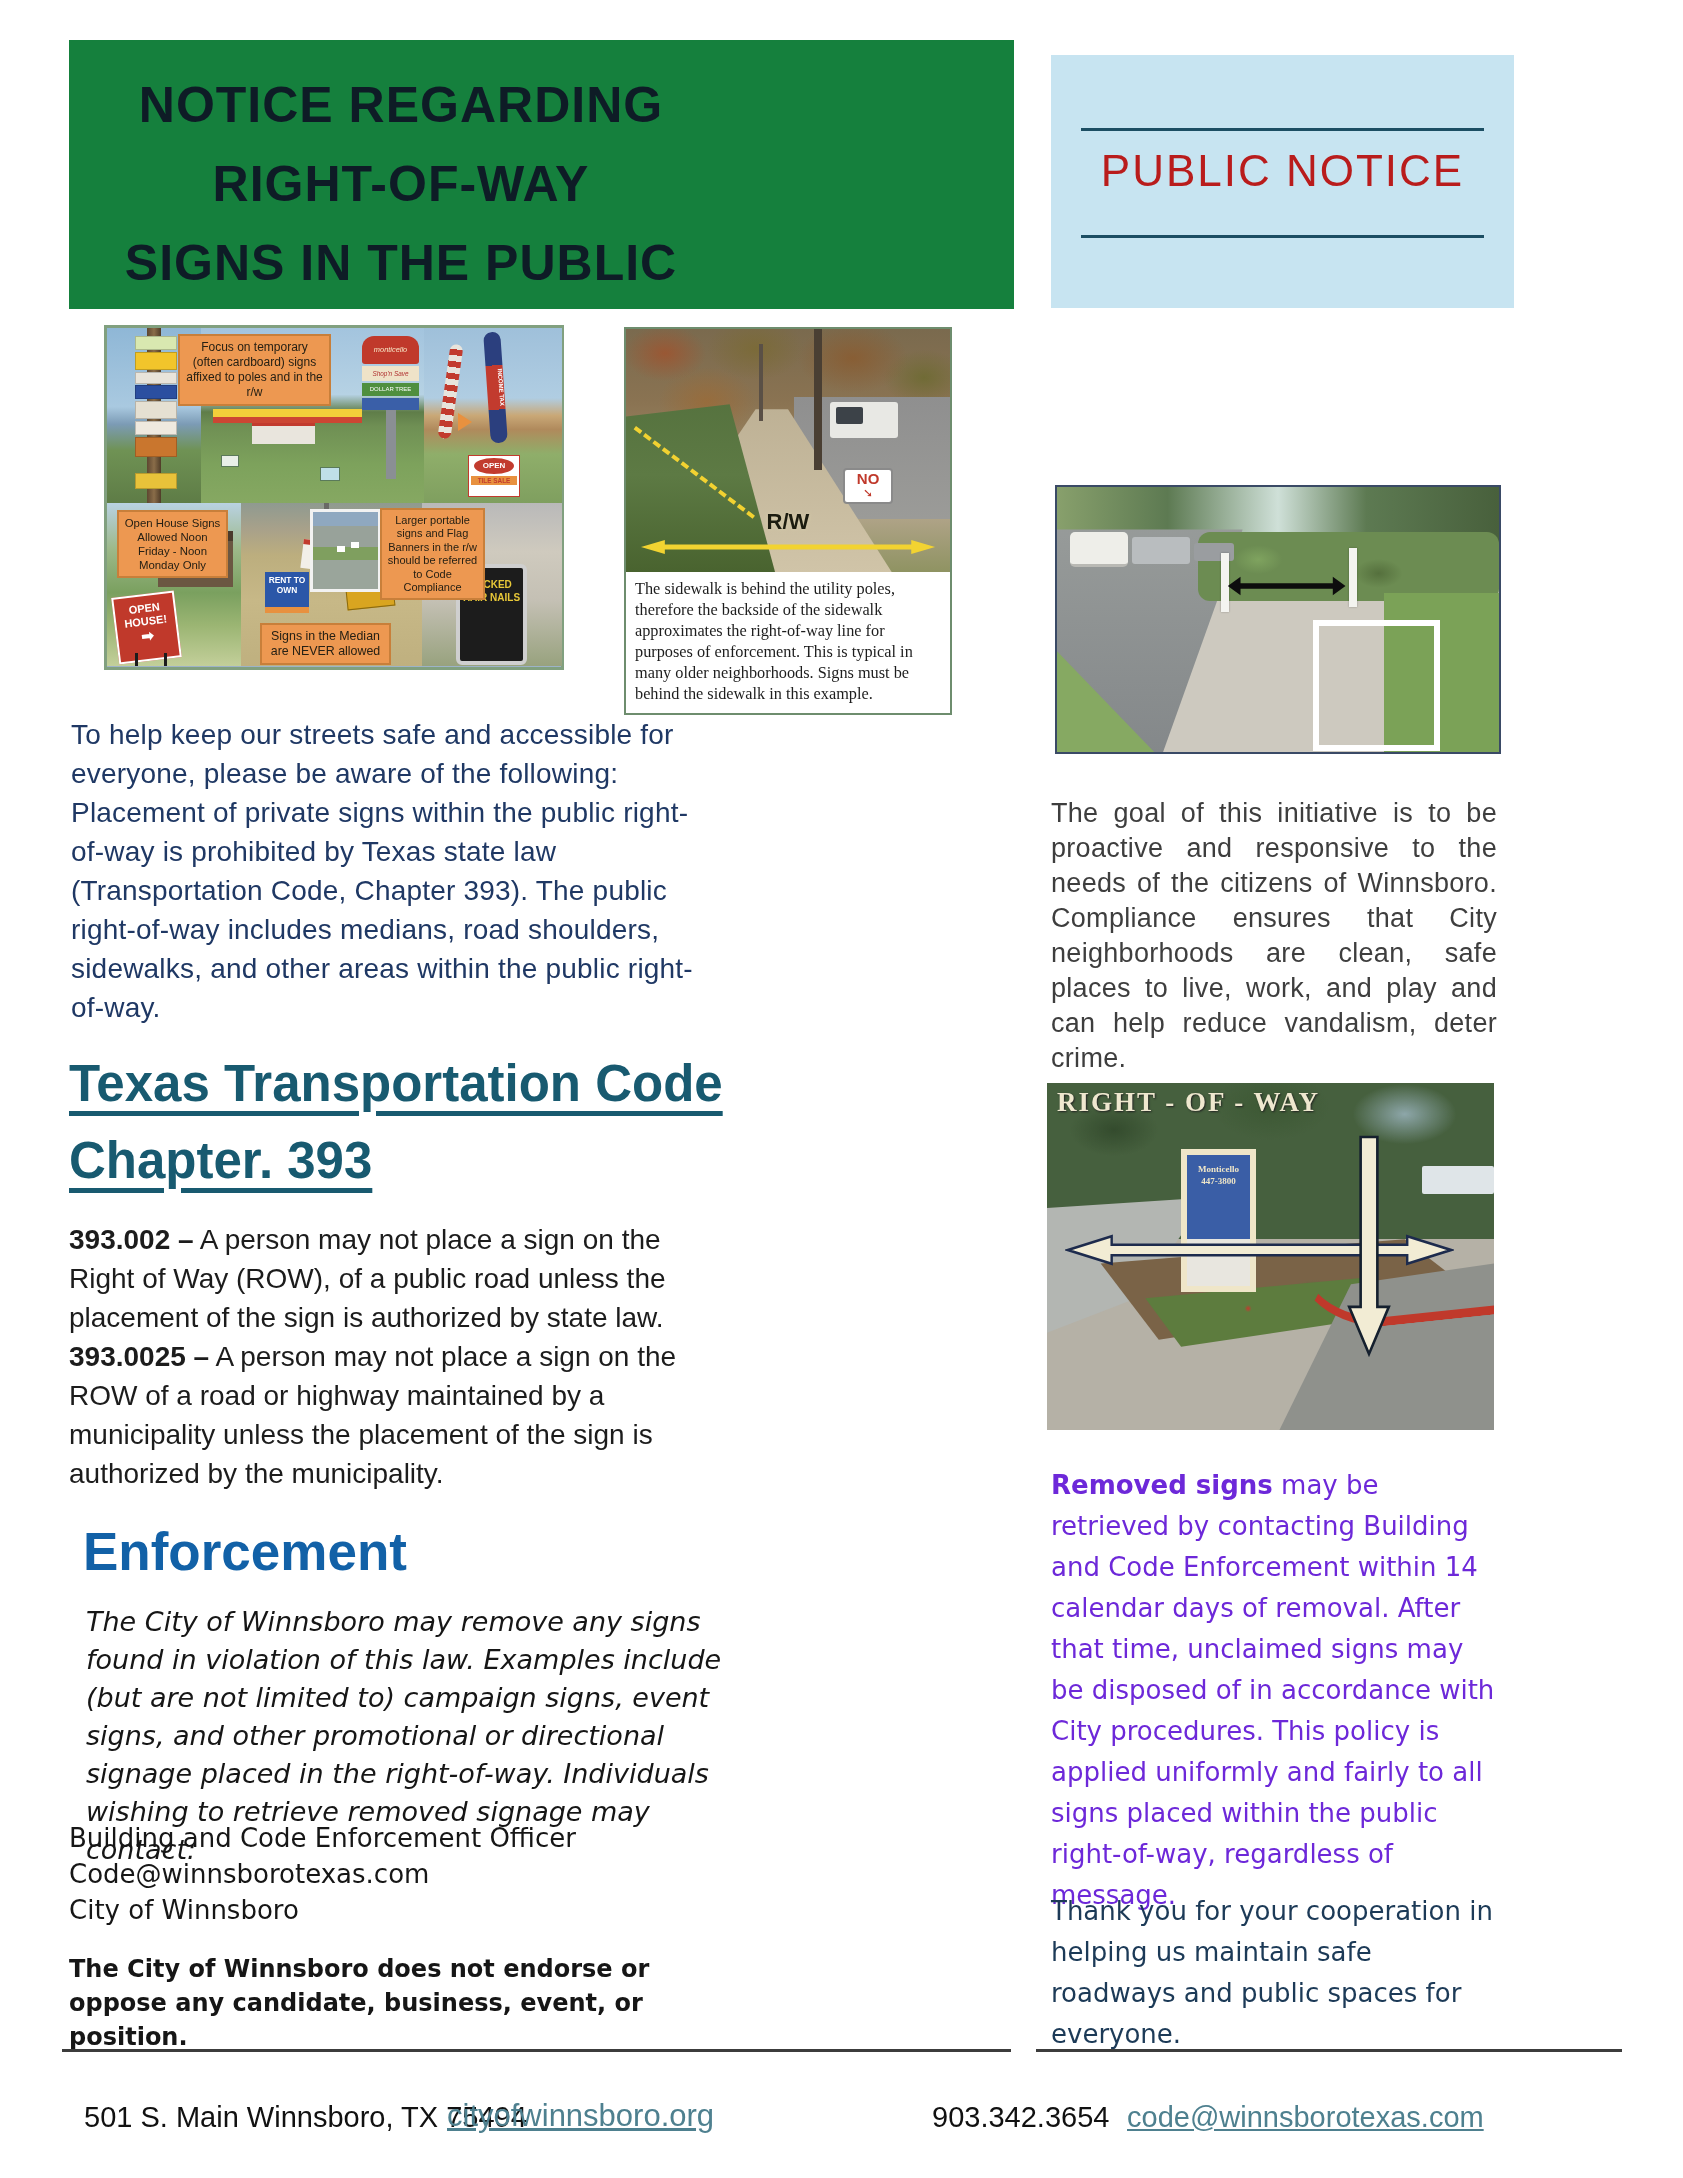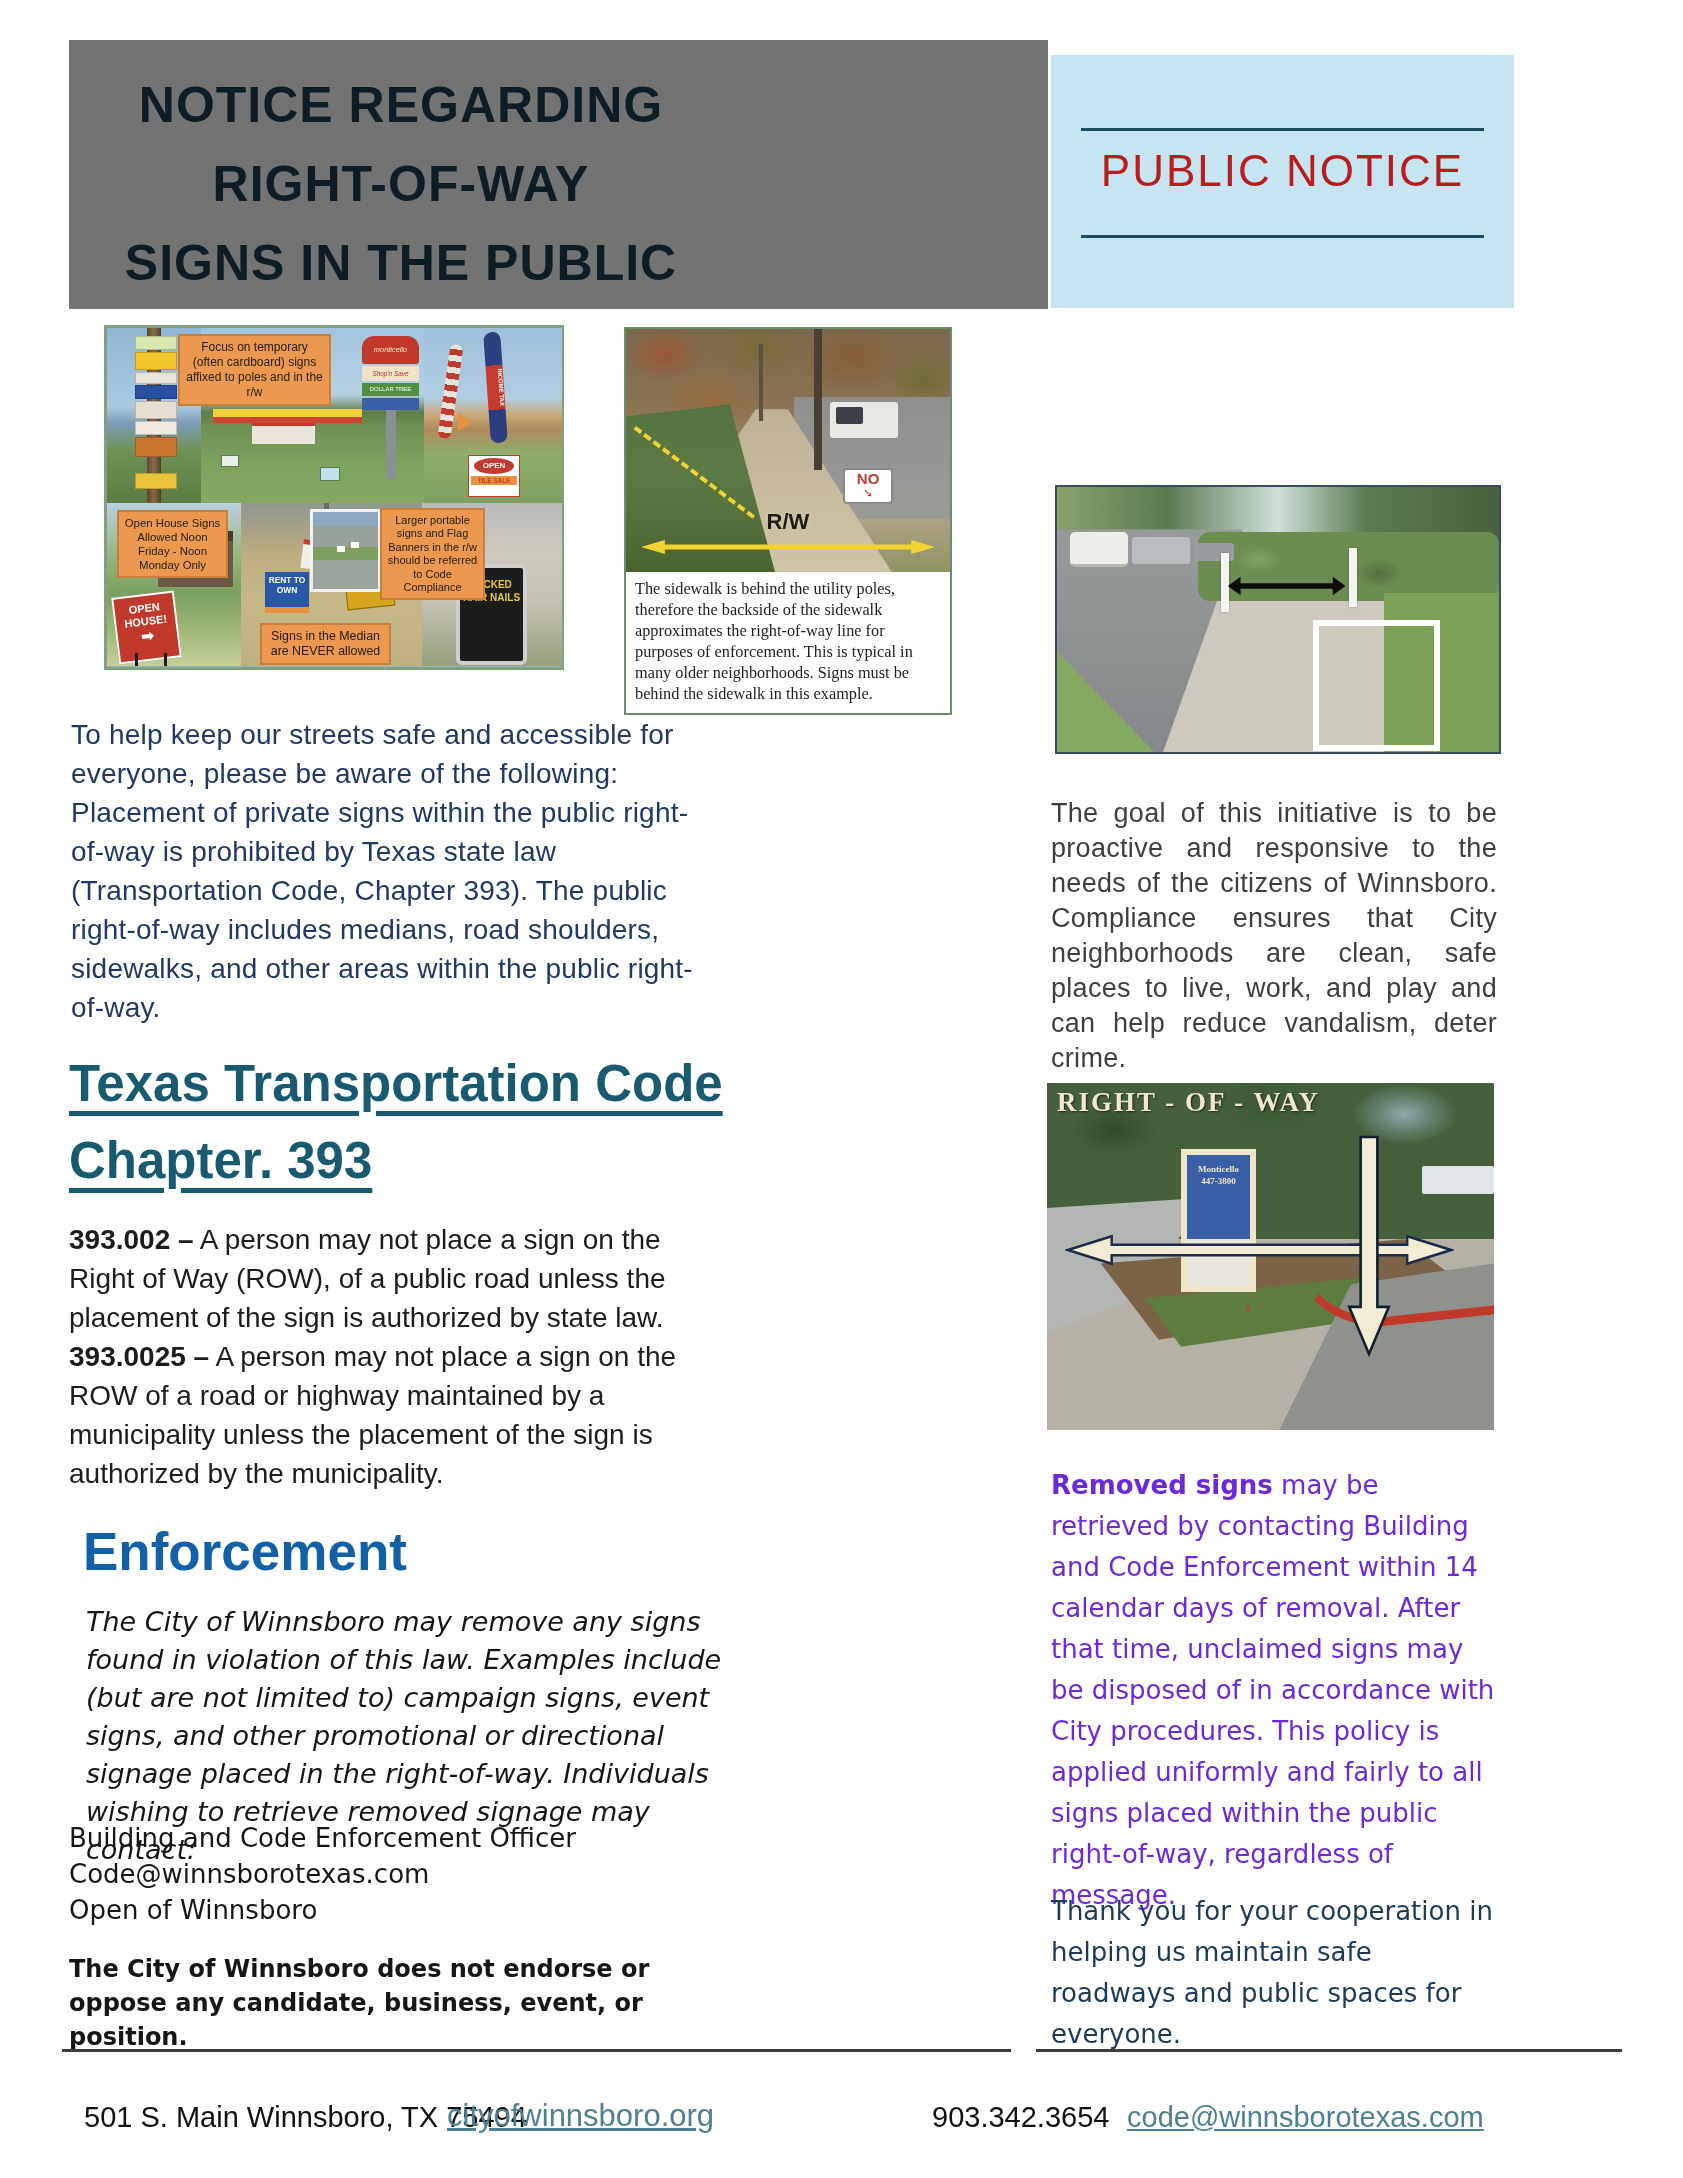--- a/index.html
+++ b/index.html
@@ -1,20 +1,20 @@
 <!DOCTYPE html>
 <html><head>
 <meta charset="utf-8">
 <style>
   html,body{margin:0;padding:0;background:#e8e8e8;}
   .page{position:relative;width:1683px;height:2178px;background:#ffffff;margin:0 auto;overflow:hidden;
         font-family:"Liberation Sans",sans-serif;}
 
   
-  .title-band{position:absolute;left:69px;top:40px;width:945px;height:269px;background:#737373;padding-left:34px;}
+  .title-band{position:absolute;left:69px;top:40px;width:945px;height:269px;background:#15803d;}
   .title-text{position:absolute;left:10px;top:26px;width:644px;text-align:center;
       font-weight:700;font-size:50px;line-height:79px;color:#0e1c26;letter-spacing:1px;}
   .title-text span{display:block;}
   .badge{position:absolute;left:1051px;top:55px;width:463px;height:253px;background:#C7E4F1;}
   .badge-rule{position:absolute;left:30px;right:30px;height:3px;background:#1C4E63;}
   .badge-rule.top{top:73px;}
   .badge-rule.bottom{top:180px;}
   .badge-text{position:absolute;top:91px;left:0;width:100%;text-align:center;
       font-size:44px;color:#b91c1c;letter-spacing:2px;}
 
@@ -307,21 +307,21 @@
   <div class="code-items">
     <p><b>393.002 –</b><span> A person may not place a sign on the Right of Way (ROW), of a public road unless the placement of the sign is authorized by state law.</span></p>
     <p><b>393.0025 –</b><span> A person may not place a sign on the ROW of a road or highway maintained by a municipality unless the placement of the sign is authorized by the municipality.</span></p>
   </div>
 
   <h2 class="enf-heading" style="margin:16px;">Enforcement</h2>
   <p class="enf-body" style="margin:17px;font-style:italic;">The City of Winnsboro may remove any signs found in violation of this law. Examples include (but are not limited to) campaign signs, event signs, and other promotional or directional signage placed in the right-of-way. Individuals wishing to retrieve removed signage may contact:</p>
   <div class="contact">
     <span>Building and Code Enforcement Officer</span>
     <span>Code@winnsborotexas.com</span>
-    <span>Open of Winnsboro</span>
+    <span>City of Winnsboro</span>
   </div>
   <p class="disclaimer" style="margin:0;">The City of Winnsboro does not endorse or oppose any candidate, business, event, or position.</p>
 
 
   <div class="photo-street">
     <div class="ps-trees"></div>
     <div class="ps-road"></div>
     <div class="ps-bush"></div>
     <div class="ps-grass-r"></div>
     <div class="ps-grass-b"></div>

